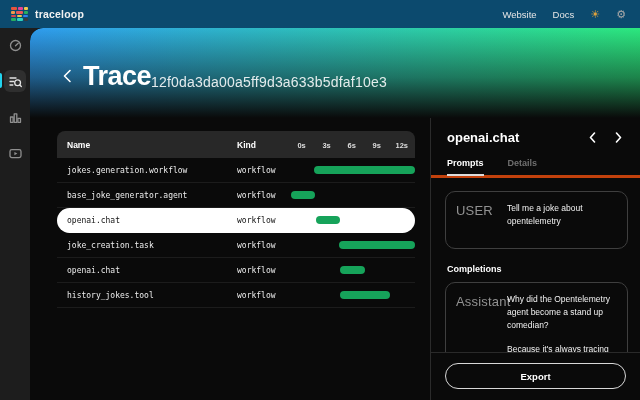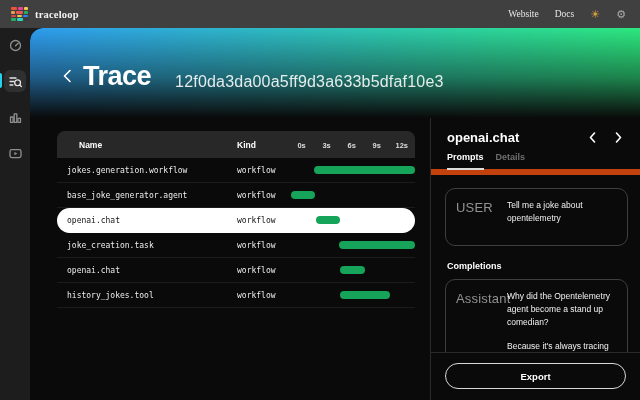--- a/index.html
+++ b/index.html
@@ -7,24 +7,23 @@
   body {
     background:#0a0a0a;
     font-family:"Liberation Sans", sans-serif;
     color:#eee;
     -webkit-font-smoothing:antialiased;
   }
   .app { width:640px; height:400px; display:flex; flex-direction:column; background:#1d1d1d; }
 
   
   .topbar {
-    height:28px; flex:0 0 28px; background:#404040;
+    height:28px; flex:0 0 28px; background:#0c4a6e;
     display:flex; align-items:center; justify-content:space-between;
     padding:0 14px 0 11px;
-    font-family:Liberation Serif, serif;
   }
   .brand { display:flex; align-items:center; gap:7px; }
   .logo { width:17px; height:14px; display:flex; flex-direction:column; gap:1px; }
   .logo .lr { display:flex; gap:1px; flex:1; }
   .logo .lr span { border-radius:1px; }
   .brand-name { font-size:10.5px; font-weight:600; color:#f2f2f2; letter-spacing:.2px; }
   .topnav { display:flex; align-items:center; gap:16px; }
   .toplink { font-size:9.5px; color:#e6e6e6; cursor:pointer; }
   .glyph-icon { font-size:11px; line-height:1; cursor:pointer; }
   .sun { color:var(--sun-color,#e0a33c); }
@@ -59,38 +58,38 @@
   }
   .hero {
     height:90px; flex:0 0 90px; border-top-left-radius:13px;
     background:
       linear-gradient(180deg, rgba(10,10,10,0) 0%, rgba(10,10,10,.45) 55%, #0a0a0a 100%),
       linear-gradient(90deg, var(--grad-left,#2f9df0) 0%, var(--grad-right,#2ce87f) 100%);
     display:flex; align-items:center; padding:6px 28px 0 33px;
   }
   .back-btn { background:none; border:none; cursor:pointer; display:flex; margin-right:11px; }
   .hero-title { font-size:27px; font-weight:700; color:#fff; letter-spacing:-.5px; }
-  .trace-id { font-size:16px; color:rgba(255,255,255,.88); margin-left:24px; align-self:center; padding-top:12px; letter-spacing:.2px; }
+  .trace-id { font-size:14px; color:rgba(255,255,255,.88); margin-left:0; align-self:center; padding-top:12px; letter-spacing:.2px; }
   .env-pill {
     margin-left:auto; height:24px; border-radius:13px; border:none; cursor:pointer;
     background:rgba(5,35,25,.34); color:#ecfff5; font-size:9px; font-weight:600;
     display:flex; align-items:center; gap:8px; padding:0 13px;
   }
 
   .content { flex:1; display:flex; min-height:0; }
 
   
   .tracepane { flex:1; min-width:0; padding:13px 15px 0 27px; }
   .ttable { width:100%; }
   .thead {
     height:27px; background:#282828; border-radius:8px 8px 0 0;
     display:grid; grid-template-columns:180px 48px 1fr; align-items:center;
   }
   .th { font-size:8.5px; font-weight:700; color:#fff; }
-  .th-name { padding-left:22px; }
+  .th-name { padding-left:10px; }
   .timeline-head { position:relative; height:100%; }
   .tick {
     position:absolute; top:50%; transform:translate(-50%,-50%);
     font-size:7.5px; font-weight:700; color:#dedede;
   }
   .trow {
     height:25px; display:grid; grid-template-columns:180px 48px 1fr;
     align-items:center; border-bottom:1px solid #1c1c1c; cursor:pointer;
   }
   .cell-name, .cell-kind {
@@ -109,21 +108,21 @@
 
   
   .detail {
     width:210px; flex:0 0 210px; border-left:1px solid #2b2b2b; background:#0a0a0a;
     display:flex; flex-direction:column; padding-top:12px; min-height:0;
   }
   .detail-head { display:flex; align-items:center; padding:0 16px; }
   .detail-title { font-size:13px; font-weight:700; color:#fff; }
   .pager { margin-left:auto; display:flex; gap:15px; }
   .pager button { background:none; border:none; cursor:pointer; display:flex; padding:2px; }
-  .tabs { display:flex; gap:12px; padding:0 16px; margin-top:7px; border-bottom:6px solid #c2410c; }
+  .tabs { display:flex; gap:24px; padding:0 16px; margin-top:13px; border-bottom:3px solid #c2410c; }
   .tab { font-size:9px; font-weight:600; padding-bottom:6px; cursor:pointer; }
   .tab.active { color:#fff; border-bottom:2px solid #dcdcdc; margin-bottom:-1px; }
   .tab.inactive { color:#6f6f6f; }
   .detail-body { flex:1; padding:13px 12px 0 14px; overflow:hidden; }
   .msgbox {
     border:1px solid #3f3f3f; border-radius:10px; padding:10px 10px;
     display:flex; align-items:flex-start;
   }
   .msgbox.user { min-height:58px; }
   .msg-role { width:45px; flex:0 0 45px; font-size:13px; color:#929292; letter-spacing:.2px; padding-top:1px; }

